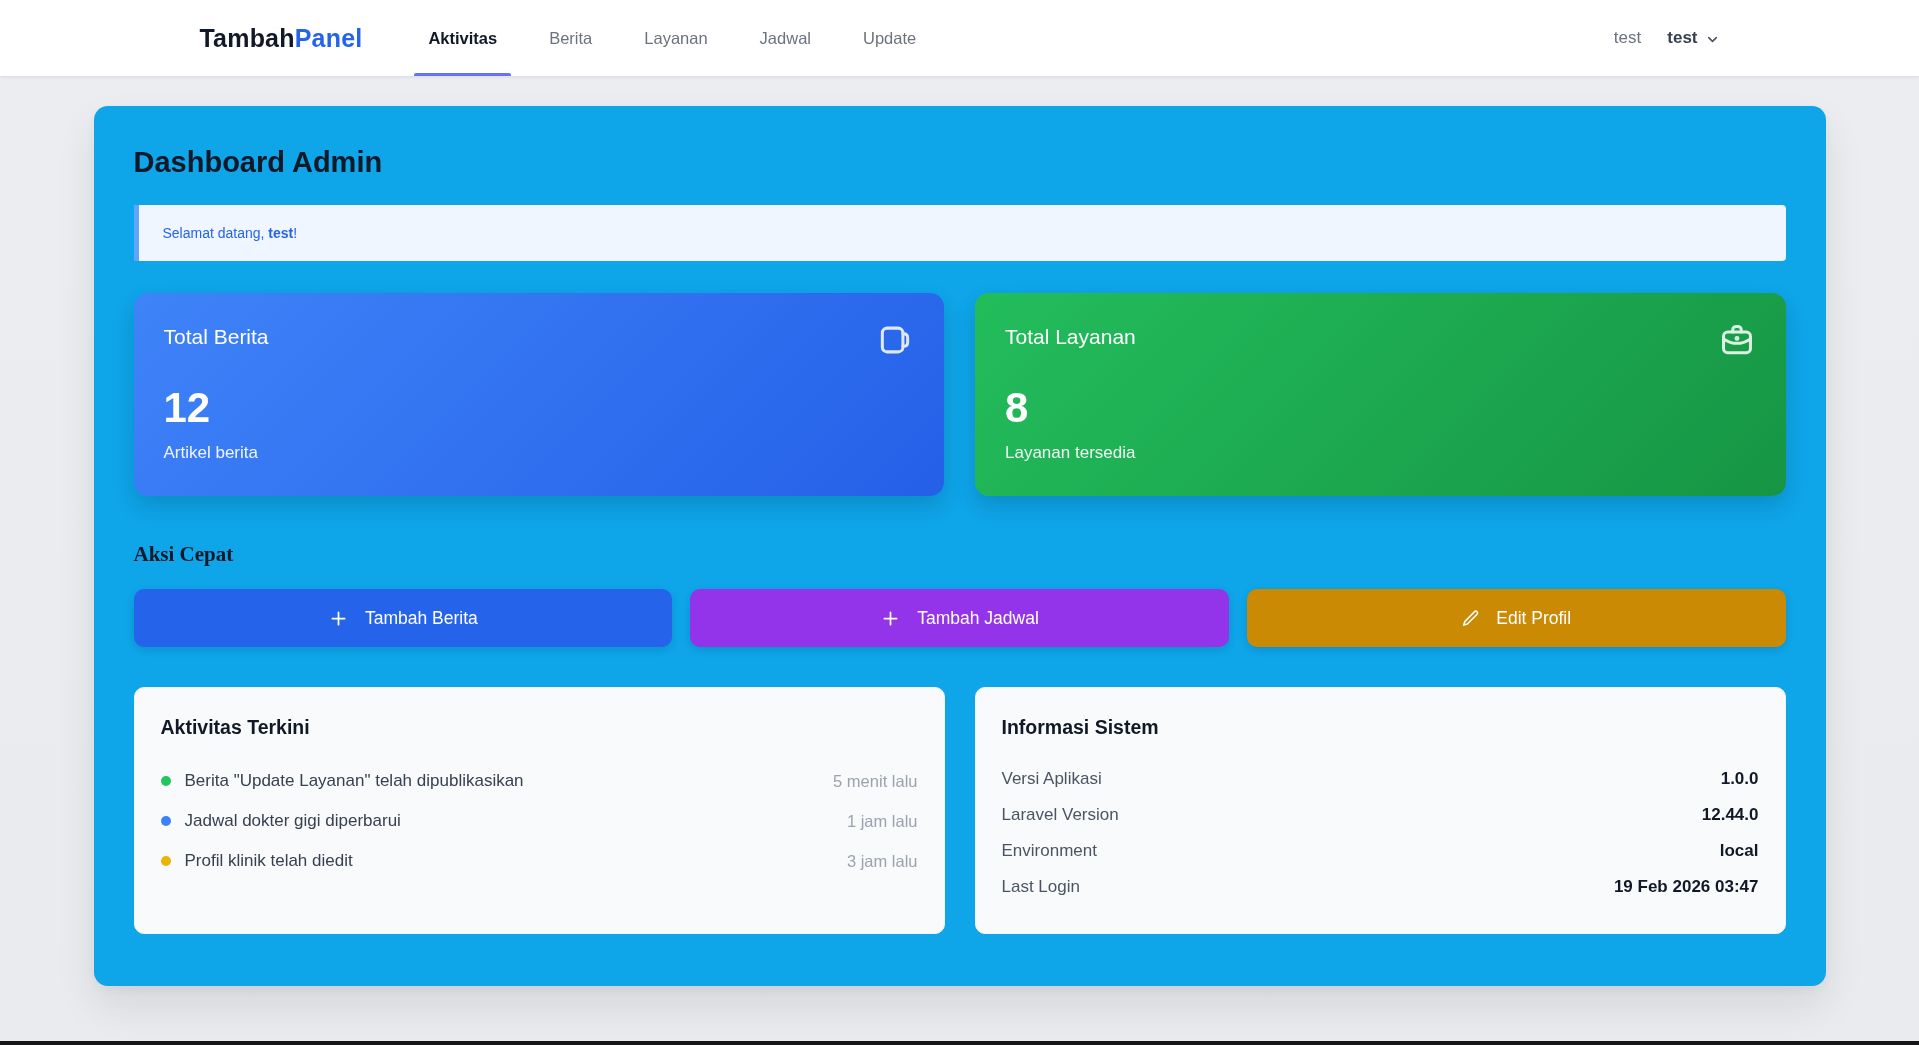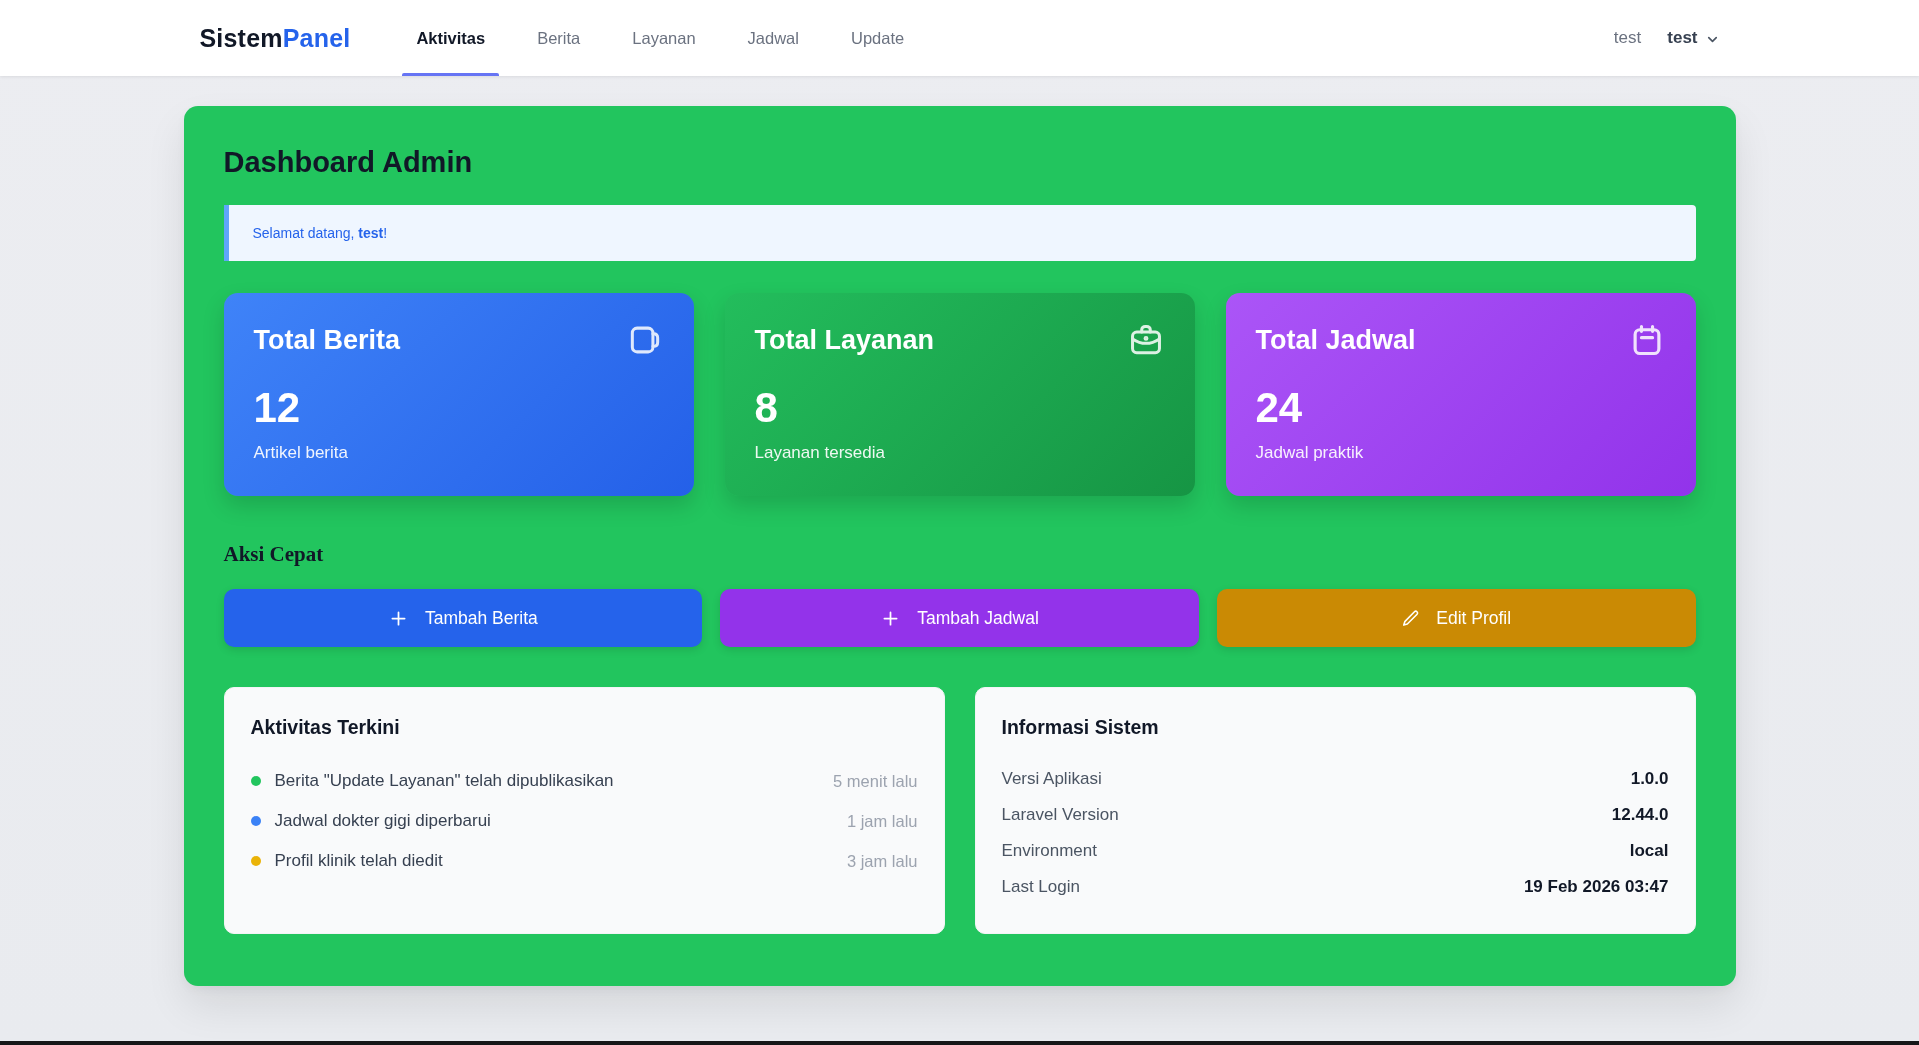--- a/index.html
+++ b/index.html
@@ -38,21 +38,21 @@
   .nav-user { font-size:17px; color:#6b7280; }
   .user-menu {
     display:flex; align-items:center; gap:7px; background:none; border:none;
     font-family:inherit; font-size:17px; color:#374151; font-weight:600; cursor:pointer;
   }
   .user-menu svg { margin-top:2px; }
 
   
   .page-wrap { padding-top:30px; }
   .main-card {
-    width:1552px; margin:0 auto; background:#22c55e;
+    width:1732px; margin:0 auto; background:#0ea5e9;
     border-radius:14px; padding:40px;
     box-shadow:0 20px 40px rgba(0,0,0,.09), 0 4px 10px rgba(0,0,0,.04);
     min-height:880px;
   }
   .page-title { font-size:29px; font-weight:700; color:#111827; margin-bottom:26px; }
 
   .welcome-alert {
     background:#eff6ff; border-left:5px solid #60a5fa;
     padding:20px 24px; font-size:14px; color:#2563eb;
     margin-bottom:32px; border-radius:0 4px 4px 0;
@@ -63,21 +63,21 @@
   .stats-row { display:flex; gap:31px; margin-bottom:46px; }
   .stat-card {
     flex:1; height:203px; border-radius:14px; color:#ffffff;
     padding:28px 30px; display:flex; flex-direction:column;
     box-shadow:0 10px 22px rgba(0,0,0,.15);
   }
   .stat-card.blue   { background:linear-gradient(135deg,#3f83f8 0%,#2460e8 100%); }
   .stat-card.green  { background:linear-gradient(135deg,#23bd5c 0%,#169544 100%); }
   .stat-card.purple { background:linear-gradient(135deg,#ab55f7 0%,#9233ea 100%); }
   .stat-top { display:flex; justify-content:space-between; align-items:flex-start; }
-  .stat-title { font-size:27px; font-weight:700; padding-top:4px; }
+  .stat-title { font-size:21px; font-weight:400; padding-top:4px; }
   .stat-icon { opacity:.85; }
   .stat-value { font-size:42px; font-weight:700; margin-top:24px; line-height:1; }
   .stat-sub { font-size:17px; margin-top:14px; opacity:.92; }
 
   
   .section-heading { font-size:21px; font-weight:700; margin-bottom:22px;font-family:Liberation Serif, serif; }
   .actions-row { display:flex; gap:18px; margin-bottom:40px; }
   .action-btn {
     flex:1; height:58px; border:none; border-radius:10px;
     color:#ffffff; font-family:inherit; font-size:17.5px; font-weight:500;
@@ -113,21 +113,21 @@
   .bottom-strip {
     position:absolute; left:0; right:0; bottom:0; height:4px; background:#161618;
   }
 </style>
 </head>
 <body>
 
 <header class="navbar">
   <div class="nav-inner">
     <div class="brand">
-      <span>Sistem</span><span class="accent">Panel</span>
+      <span>Tambah</span><span class="accent">Panel</span>
     </div>
     <nav class="main-nav">
       <a class="nav-link active">Aktivitas</a>
       <a class="nav-link">Berita</a>
       <a class="nav-link">Layanan</a>
       <a class="nav-link">Jadwal</a>
       <a class="nav-link">Update</a>
     </nav>
     <div class="nav-right">
       <span class="nav-user">test</span>
@@ -175,34 +175,20 @@
               <rect x="3.5" y="7" width="17" height="13" rx="2.6"></rect>
               <path d="M3.5 11.3c3 2 5.7 2.8 8.5 2.8s5.5-.8 8.5-2.8"></path>
               <circle cx="12" cy="11" r="0.6" fill="#ffffff"></circle>
             </svg>
           </span>
         </div>
         <div class="stat-value">8</div>
         <div class="stat-sub">Layanan tersedia</div>
       </div>
 
-      <div class="stat-card purple">
-        <div class="stat-top">
-          <div class="stat-title">Total Jadwal</div>
-          <span class="stat-icon">
-            <svg width="38" height="38" viewBox="0 0 24 24" fill="none" stroke="#ffffff" stroke-width="2" stroke-linecap="round" stroke-linejoin="round">
-              <rect x="4.5" y="5.5" width="15" height="15" rx="3"></rect>
-              <path d="M8.5 3.5v3M15.5 3.5v3"></path>
-              <path d="M8.5 10.5h7"></path>
-            </svg>
-          </span>
-        </div>
-        <div class="stat-value">24</div>
-        <div class="stat-sub">Jadwal praktik</div>
-      </div>
 
     </div>
 
     <h2 class="section-heading">Aksi Cepat</h2>
     <div class="actions-row">
       <button class="action-btn blue">
         <svg width="21" height="21" viewBox="0 0 24 24" fill="none" stroke="#ffffff" stroke-width="2" stroke-linecap="round">
             <path d="M12 5v14M5 12h14"></path>
           </svg>
         <span>Tambah Berita</span>

